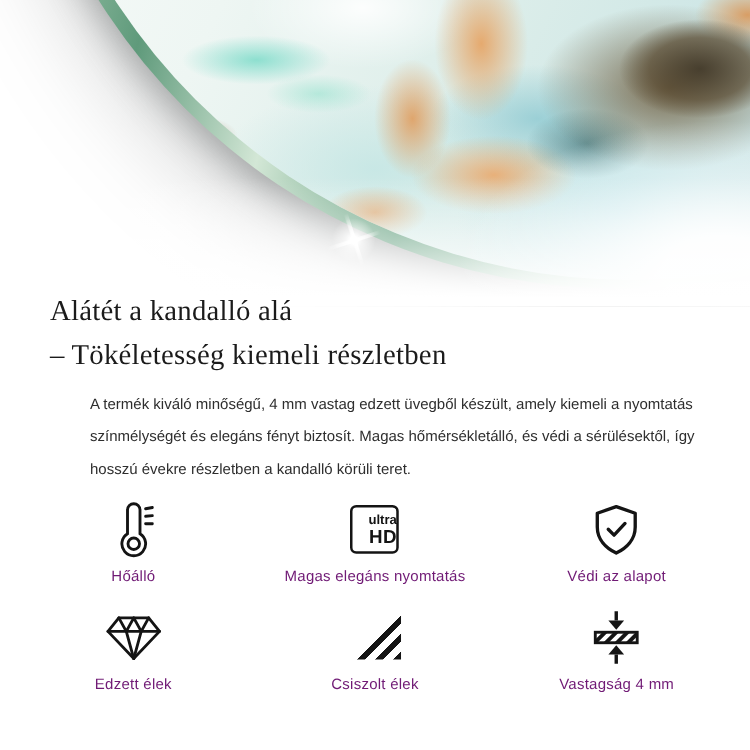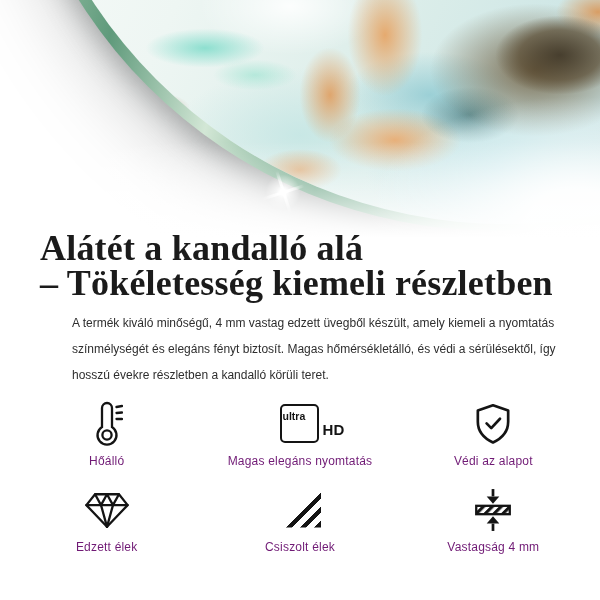--- a/index.html
+++ b/index.html
@@ -51,41 +51,41 @@
     background:radial-gradient(circle at 50% 50%, rgba(255,255,255,1) 0 10%, rgba(255,255,255,.65) 22%, rgba(255,255,255,0) 56%);
   }
   .sparkle::before{content:"";position:absolute;left:0;right:0;top:50%;height:3px;margin-top:-1.5px;
     background:linear-gradient(to right, rgba(255,255,255,0), #fff 40% 60%, rgba(255,255,255,0));filter:blur(.4px);}
   .sparkle::after{content:"";position:absolute;top:0;bottom:0;left:50%;width:3px;margin-left:-1.5px;
     background:linear-gradient(to bottom, rgba(255,255,255,0), #fff 40% 60%, rgba(255,255,255,0));filter:blur(.4px);}
 
   
   .title{
     position:absolute;left:40px;top:231px;
-    font-family:"Liberation Serif", serif;font-weight:700;
-    font-size:36px;line-height:35px;color:#1b1b1b;letter-spacing:.2px;
+    font-family:"Liberation Serif", serif;font-weight:400;
+    font-size:23px;line-height:35px;color:#1b1b1b;letter-spacing:.2px;
   }
   .desc{
     position:absolute;left:32px;top:310px;width:545px;
     font-size:12px;line-height:26px;color:#2e2e2e;margin-left:40px;
   }
   .desc div{white-space:nowrap;}
 
   
   .features{
     position:absolute;left:10px;top:399px;width:580px;
     display:grid;grid-template-columns:repeat(3,1fr);row-gap:17px;
   }
   .feature{display:flex;flex-direction:column;align-items:center;}
   .icon-box{height:49px;display:flex;align-items:center;justify-content:center;}
   .feature-label{margin-top:6px;font-size:12px;color:#701a75;letter-spacing:.2px;}
 
   .uhd-box{
     width:39px;height:39px;border:2.5px solid #141414;border-radius:5px;box-sizing:border-box;
-    display:flex;flex-direction:column;align-items:flex-start;justify-content:center;color:#141414;
+    display:flex;flex-direction:column;align-items:flex-end;justify-content:center;color:#141414;
   }
   .uhd-top{font-size:10.5px;font-weight:700;line-height:11px;}
   .uhd-bottom{font-size:15px;font-weight:800;line-height:15px;letter-spacing:.3px;padding-left:40px;}
 
   .stripes{
     width:42px;height:36px;
     background:repeating-linear-gradient(135deg,#141414 0 4.5px, #ffffff 4.5px 10px);
     clip-path:polygon(0 100%, 100% 0, 100% 100%);
   }
   svg{display:block;}

